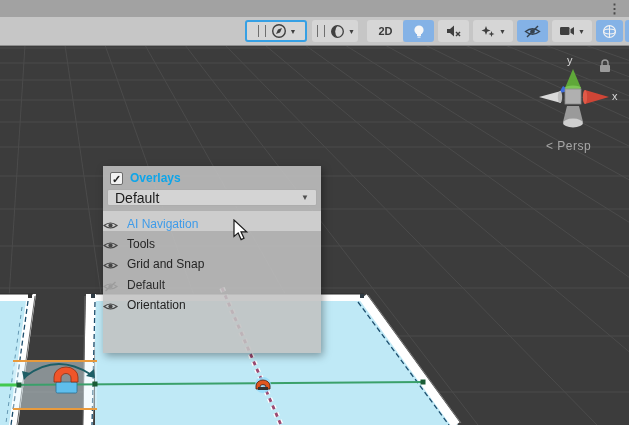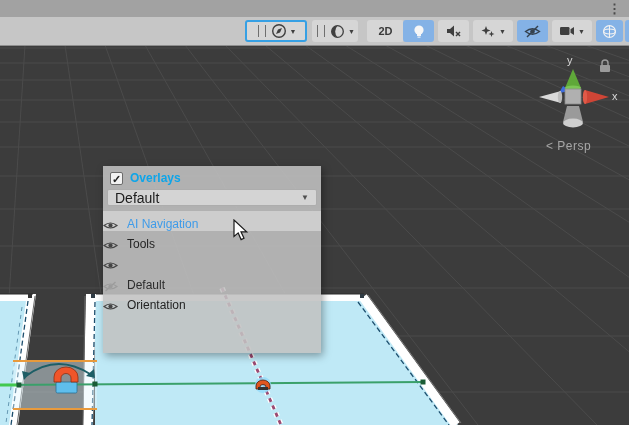--- a/index.html
+++ b/index.html
@@ -198,20 +198,21 @@
         <path d="M1,5.5 Q7.5,0.5 14,5.5 Q7.5,10.5 1,5.5 Z" fill="none" stroke="#454545" stroke-width="1.2"></path>
         <circle cx="7.5" cy="5.5" r="2.1" fill="#454545"></circle>
         </svg>
       <span class="lbl">Tools</span>
     </div>
     <div class="row">
       <svg width="15" height="11" viewBox="0 0 15 11">
         <path d="M1,5.5 Q7.5,0.5 14,5.5 Q7.5,10.5 1,5.5 Z" fill="none" stroke="#454545" stroke-width="1.2"></path>
         <circle cx="7.5" cy="5.5" r="2.1" fill="#454545"></circle>
         </svg>
+      <span class="lbl">Grid and Snap</span>
     </div>
     <div class="row hidden-item">
       <svg width="15" height="11" viewBox="0 0 15 11">
         <path d="M1,5.5 Q7.5,0.5 14,5.5 Q7.5,10.5 1,5.5 Z" fill="none" stroke="#9c9c9c" stroke-width="1.2"></path>
         <circle cx="7.5" cy="5.5" r="2.1" fill="#9c9c9c"></circle>
         <line x1="2.5" y1="10" x2="12.5" y2="1" stroke="#9c9c9c" stroke-width="1.3"></line>
         </svg>
       <span class="lbl">Default</span>
     </div>
     <div class="row">

